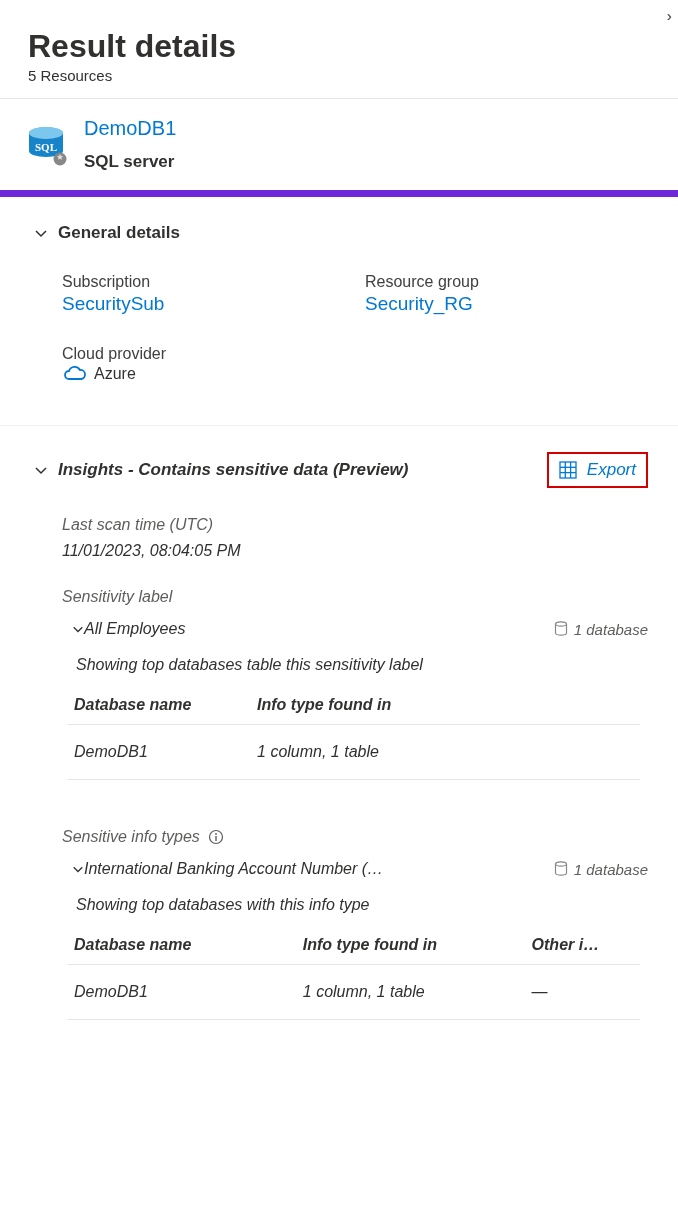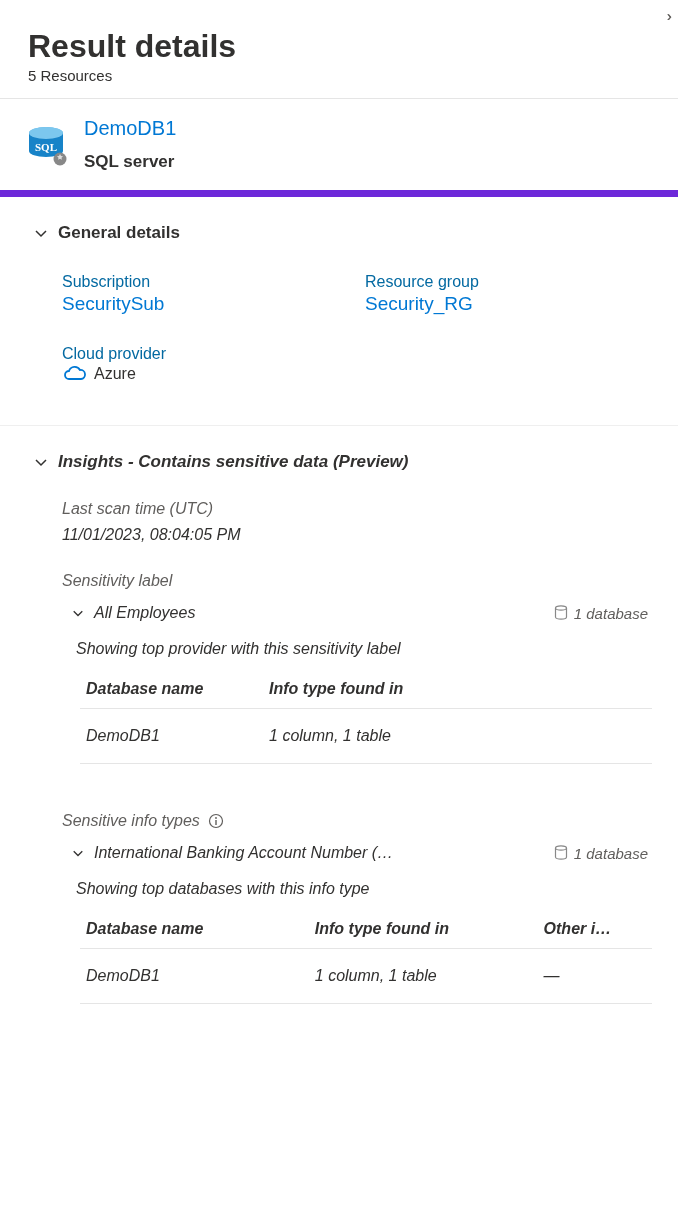--- a/index.html
+++ b/index.html
@@ -42,21 +42,21 @@
     cursor: pointer;
   }
   .sec-header .chev { font-size: 13px; color: #323130; }
 
   .general-grid {
     display: grid;
     grid-template-columns: 1fr 1fr;
     column-gap: 20px; row-gap: 30px;
     padding: 30px 0 28px 28px;
   }
-  .field-label { font-size: 16px; color: #0369a1; margin-bottom: 2px;}
+  .field-label { font-size: 16px; color: #404040; margin-bottom: 2px;}
   .field-link  { font-size: 19px; color: #0078d4; cursor: pointer; }
   .field-plain { font-size: 16px; color: #323130;}
   .cloud-row { display: flex; align-items: center; gap: 8px; margin-top:2px;}
 
   .insights-head-row {
     display:flex; align-items:center; justify-content:space-between;
   }
   .export-btn {
     display:flex; align-items:center; gap:10px;
     color:#0078d4; font-size:17px;
@@ -65,32 +65,32 @@
     cursor:pointer;
   }
   .insights-body { padding: 28px 0 0 28px; }
   .muted { color:#605e5c; font-size:16px;}
   .val { font-size:16px; color:#323130; margin-top:8px;}
 
   .group { margin-top: 28px;}
   .group-head {
     display:flex; align-items:center;
     padding: 0 0 0 10px;
-    gap:10px; font-size:16px; cursor:pointer;
+    font-size:16px; cursor:pointer;
   }
   .group-head .chev { font-size:12px;}
   .group-count-row{
     margin-left:auto; display:flex; align-items:center; gap:6px;
     color:#605e5c; font-size:15px;
   }
   .group-sub { font-size:16px; color:#323130; margin: 18px 0 12px 14px;}
 
   table.mini {
     width: calc(100% - 14px);
-    margin-left:18px;
+    margin-left:6px;
     border-collapse: collapse;
     font-size:16px;
     table-layout: fixed;
   }
   table.mini thead th {
     text-align:left; font-weight:600;
     padding: 10px 6px;
     border-bottom: 1px solid #e5e5e5;
     white-space: nowrap; overflow:hidden; text-overflow:ellipsis;
     color:#323130;
@@ -178,20 +178,32 @@
   <div class="section" style="border-bottom:none;font-style:italic;">
     <div class="insights-head-row">
       <div class="sec-header">
         <span class="chev">
           <svg width="14" height="14" viewBox="0 0 14 14">
               <path d="M2 5 L7 10 L12 5" stroke="#323130" stroke-width="1.5" fill="none"></path>
             </svg>
         </span>
         <span>Insights - Contains sensitive data (Preview)</span>
       </div>
+      <div class="export-btn">
+        <span>
+          <svg width="18" height="18" viewBox="0 0 18 18">
+            <rect x="1" y="1" width="16" height="16" fill="none" stroke="#0078d4" stroke-width="1.3"></rect>
+            <line x1="1" y1="6.3" x2="17" y2="6.3" stroke="#0078d4" stroke-width="1.3"></line>
+            <line x1="1" y1="11.6" x2="17" y2="11.6" stroke="#0078d4" stroke-width="1.3"></line>
+            <line x1="6.3" y1="1" x2="6.3" y2="17" stroke="#0078d4" stroke-width="1.3"></line>
+            <line x1="11.6" y1="1" x2="11.6" y2="17" stroke="#0078d4" stroke-width="1.3"></line>
+          </svg>
+        </span>
+        <span>Export</span>
+      </div>
     </div>
 
     <div class="insights-body">
       <div class="muted">Last scan time (UTC)</div>
       <div class="val">11/01/2023, 08:04:05 PM</div>
 
       <div class="group">
         <div class="muted">Sensitivity label</div>
         <div class="group-head" style="margin-top:14px;">
           <span class="chev">
@@ -203,21 +215,21 @@
           <span class="group-count-row">
             <span>
               <svg width="14" height="16" viewBox="0 0 14 16">
                   <ellipse cx="7" cy="3" rx="5.5" ry="2.2" fill="none" stroke="#888" stroke-width="1.2"></ellipse>
                   <path d="M1.5 3 v9 a5.5 2.2 0 0 0 11 0 V3" fill="none" stroke="#888" stroke-width="1.2"></path>
                 </svg>
             </span>
             <span>1 database</span>
           </span>
         </div>
-        <div class="group-sub">Showing top provider with this sensitivity label</div>
+        <div class="group-sub">Showing top databases table this sensitivity label</div>
         <table class="mini two">
           <thead>
               <tr>
             <th>Database name</th>
             <th>Info type found in</th>
           </tr>
             </thead>
           <tbody>
             <tr>
               <td>DemoDB1</td>

